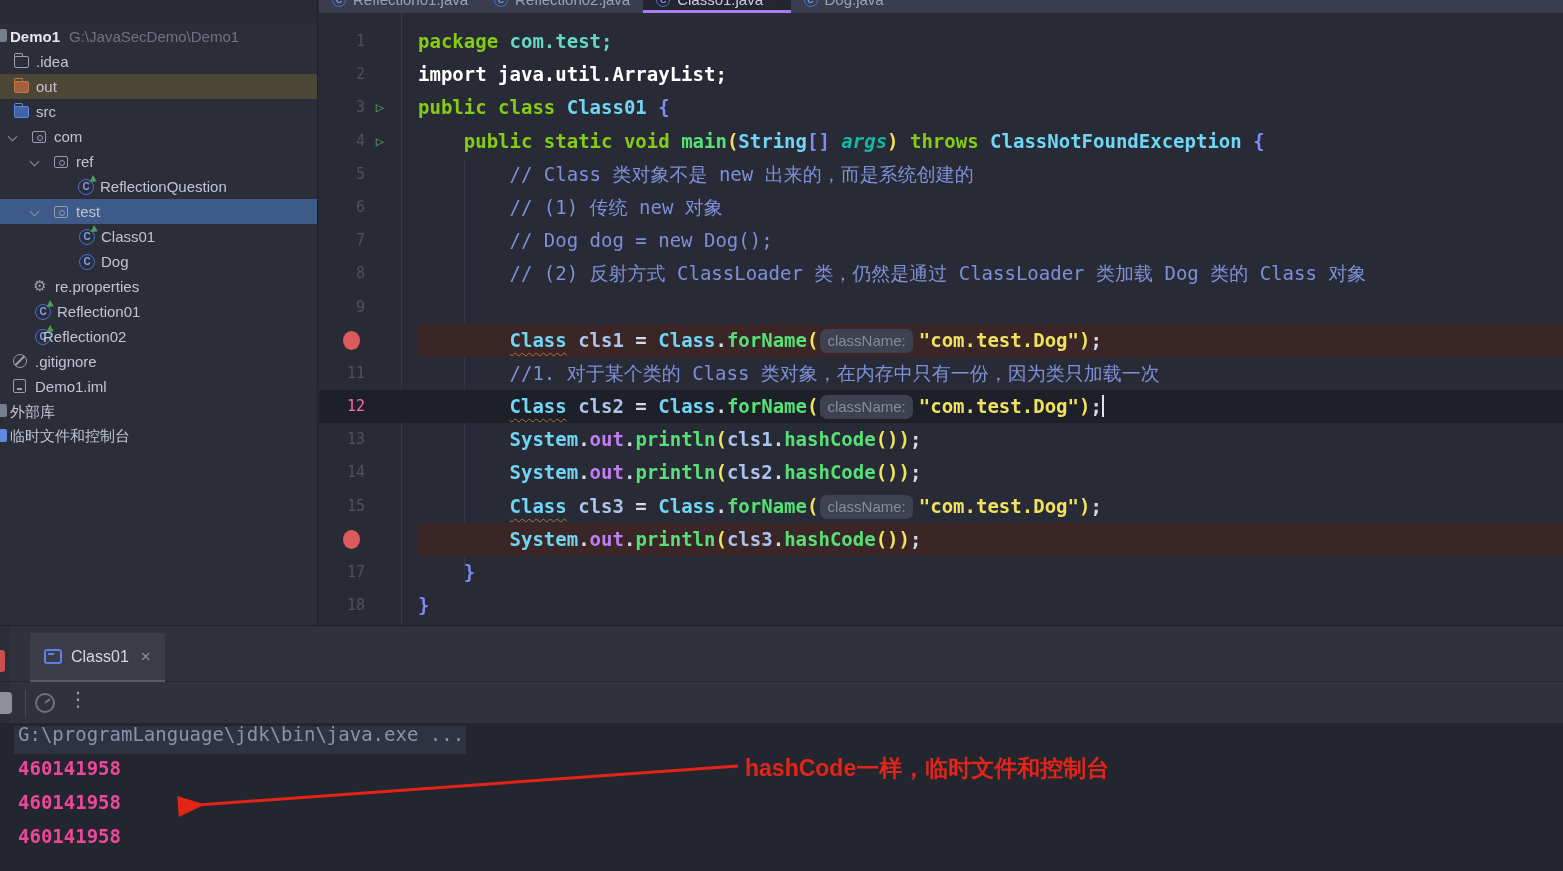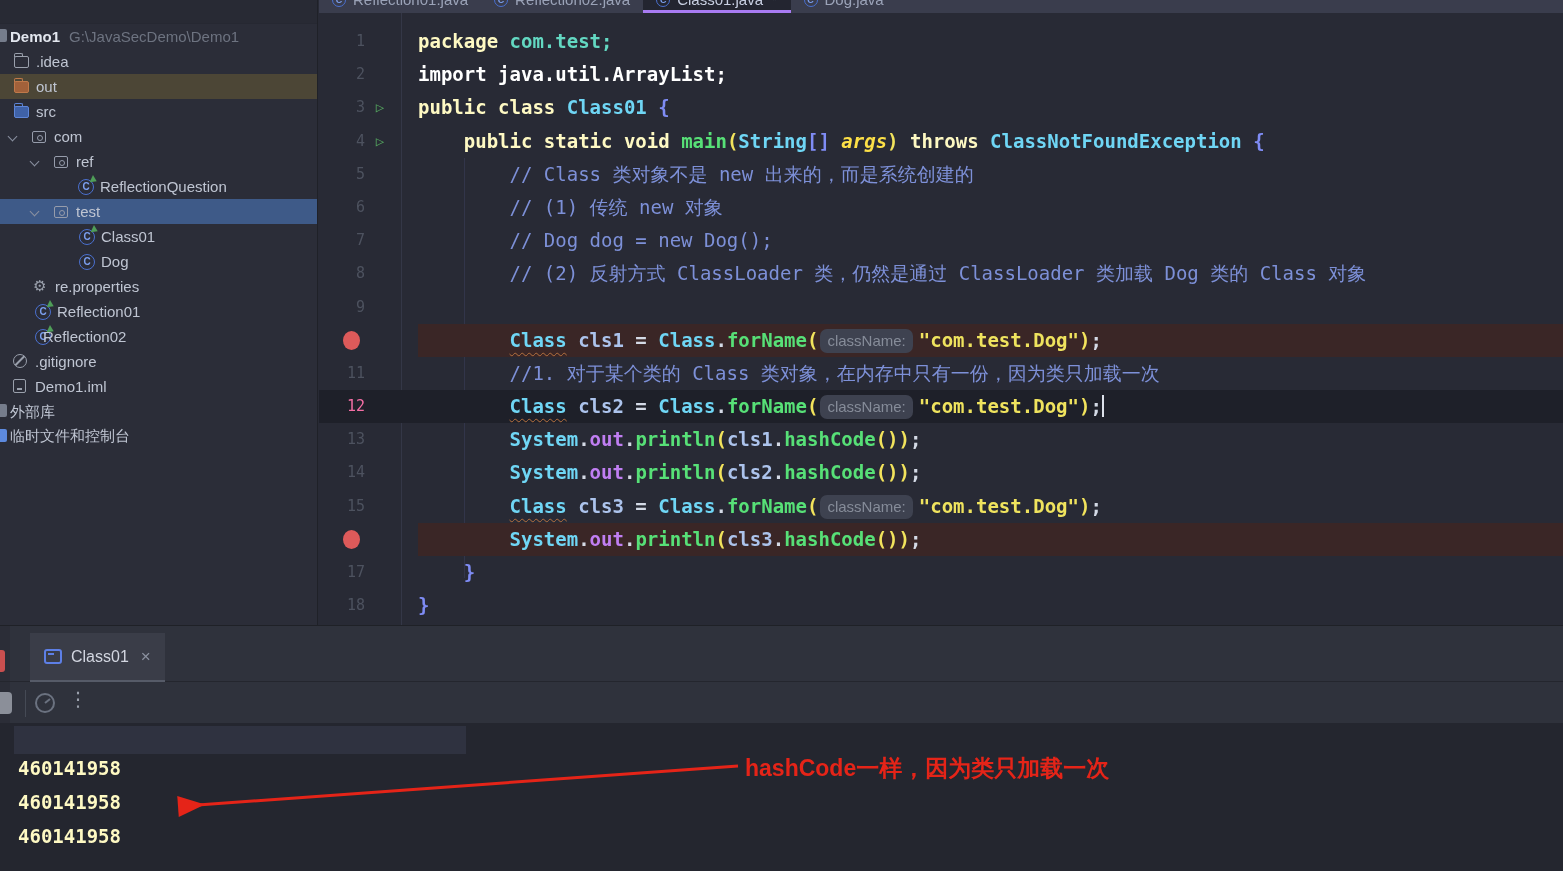--- a/index.html
+++ b/index.html
@@ -49,45 +49,45 @@
   .gutline { position:absolute; left:82px; top:0; bottom:0; width:1px; background:#343747; }
   .crow { position:relative; height:33.2px; display:flex; }
   .crow .g { width:99px; flex:0 0 auto; display:flex; font:15px "DejaVu Sans Mono", monospace; color:#4d525f; }
   .crow .g .num { width:46px; text-align:right; line-height:33.2px; }
   .crow .g .arr { width:30px; text-align:center; line-height:33.2px; color:#55a85f; font-size:14px; }
   .crow .c { flex:1 1 auto; white-space:pre; font:600 19px "DejaVu Sans Mono", monospace; line-height:33.2px; color:#d4dae6; }
   .crow.bp .c { background:#3a2626; }
   .crow.cur { background:#1e2029; }
   .crow.cur .g .num { color:#f56fa5; }
   .bpdot { width:17px; height:19px; background:#dd5a5a; border-radius:50%; margin:7px 0 0 24px; }
-  .t-kw{color:#fef9c3}.t-cls{color:#6fd6f5}.t-pkg{color:#63d8c2}.t-mth{color:#57e077}
+  .t-kw{color:#84cc16}.t-cls{color:#6fd6f5}.t-pkg{color:#63d8c2}.t-mth{color:#57e077}
   .t-fld{color:#c07ef2}.t-str{color:#efe35e}.t-par{color:#f2e35c}.t-brc{color:#7f8cf5}
   .t-cmt{color:#7d90d8;font-weight:500}.t-dim{color:#ffffff}.t-id{color:#acc3ec}.t-op{color:#d4dae6}
-  .t-itl{color:#fde047;font-style:italic}
+  .t-itl{color:#14b8a6;font-style:italic}
   .t-clsw{color:#6fd6f5;text-decoration:underline wavy #b4703e 1px;text-underline-offset:5px;}
   .t-hint{display:inline-block;background:#3e4250;color:#868c99;border-radius:7px;padding:0 7px;margin:0 6px 0 2px;font:400 15px "Liberation Sans",sans-serif;line-height:24px;vertical-align:1px;}
   .t-caret{display:inline-block;width:2px;height:22px;background:#dde1ea;vertical-align:-4px;}
   .indent-guide{position:absolute;left:145px;top:145px;width:1px;height:420px;background:#32354a;}
 
   
   .bottom { position:absolute; left:0; top:625px; width:1563px; height:246px; background:#2f323c; border-top:1px solid #1f2127; }
   .b-stripe { position:absolute; left:0; top:0; width:10px; height:246px; background:#2b2d37; }
   .b-red { position:absolute; left:0; top:24px; width:5px; height:22px; background:#c94f4f; border-radius:0 3px 3px 0; }
   .b-sq { position:absolute; left:-8px; top:66px; width:20px; height:22px; background:#8b8f99; border-radius:4px; }
   .b-header { position:absolute; left:0; top:0; width:100%; height:56px; border-bottom:1px solid #24262e; }
   .b-tab { position:absolute; left:30px; top:7px; height:49px; display:flex; align-items:center; gap:9px; padding:0 14px; background:#3a3d48; border-bottom:2px solid #565b68; font-size:16px; color:#d2d6e0; }
   .b-tab .cic { width:18px; height:15px; border:2px solid #5d7fe6; border-radius:3px; position:relative; }
   .b-tab .cic::after { content:""; position:absolute; left:2px; top:2px; width:6px; height:2px; background:#5d7fe6; }
   .b-tab .x { color:#8c92a0; font-size:17px; margin-left:3px; }
   .b-toolbar { position:absolute; left:0; top:57px; width:100%; height:40px; }
   .b-sep { position:absolute; left:25px; top:7px; width:1px; height:27px; background:#454a55; }
   .gauge { position:absolute; left:33px; top:8px; }
   .kebab { position:absolute; left:68px; top:4px; color:#9aa0ac; font-size:20px; letter-spacing:0; }
   .console { position:absolute; left:0; top:97px; width:100%; height:149px; background:#24262f; }
-  .con-line { position:relative; height:34px; line-height:34px; padding-left:18px; font:19px "DejaVu Sans Mono", monospace; color:#fef9c3; font-weight:bold; }
+  .con-line { position:relative; height:34px; line-height:34px; padding-left:18px; font:19px "DejaVu Sans Mono", monospace; color:#ec4899; font-weight:bold; }
   .con-line.cmd { color:#8b92ad; font-weight:normal; }
   .con-line.cmd .band { position:absolute; left:14px; top:3px; width:452px; height:28px; background:#2f3240; z-index:0; }
   .con-line span { position:relative; z-index:1; }
 
   
   .overlay { position:absolute; left:0; top:0; pointer-events:none; }
   .anno { position:absolute; left:745px; top:753px; font-size:23px; font-weight:bold; color:#e52418; white-space:nowrap; }
 </style>
 </head>
 <body>
@@ -323,28 +323,28 @@
     </div>
     <div class="b-toolbar">
       <div class="b-sep"></div>
       <svg class="gauge" width="24" height="24" viewBox="0 0 24 24">
         <circle cx="12" cy="12" r="9" fill="none" stroke="#6b7280" stroke-width="2"></circle>
         <line x1="12" y1="12" x2="17" y2="8" stroke="#6b7280" stroke-width="2"></line>
       </svg>
       <div class="kebab">⋮</div>
     </div>
     <div class="console" id="console">
-        <div class="con-line cmd"><div class="band"></div></div>
+        <div class="con-line cmd"><div class="band"></div><span>G:\programLanguage\jdk\bin\java.exe ...</span></div>
         <div class="con-line"><span>460141958</span></div>
         <div class="con-line"><span>460141958</span></div>
         <div class="con-line"><span>460141958</span></div>
       </div>
   </div>
 
-  <div class="anno">hashCode一样，因为类只加载一次</div>
+  <div class="anno">hashCode一样，临时文件和控制台</div>
   <svg class="overlay" width="1563" height="871">
     <defs>
       <marker id="ah" markerWidth="10" markerHeight="10" refX="7" refY="4" orient="auto">
         <polygon points="9,0.5 0,4 9,7.5" fill="#e52418"></polygon>
       </marker>
     </defs>
     <line x1="738" y1="766" x2="184" y2="806" stroke="#e52418" stroke-width="3" marker-end="url(#ah)"></line>
   </svg>
 
 </div>

